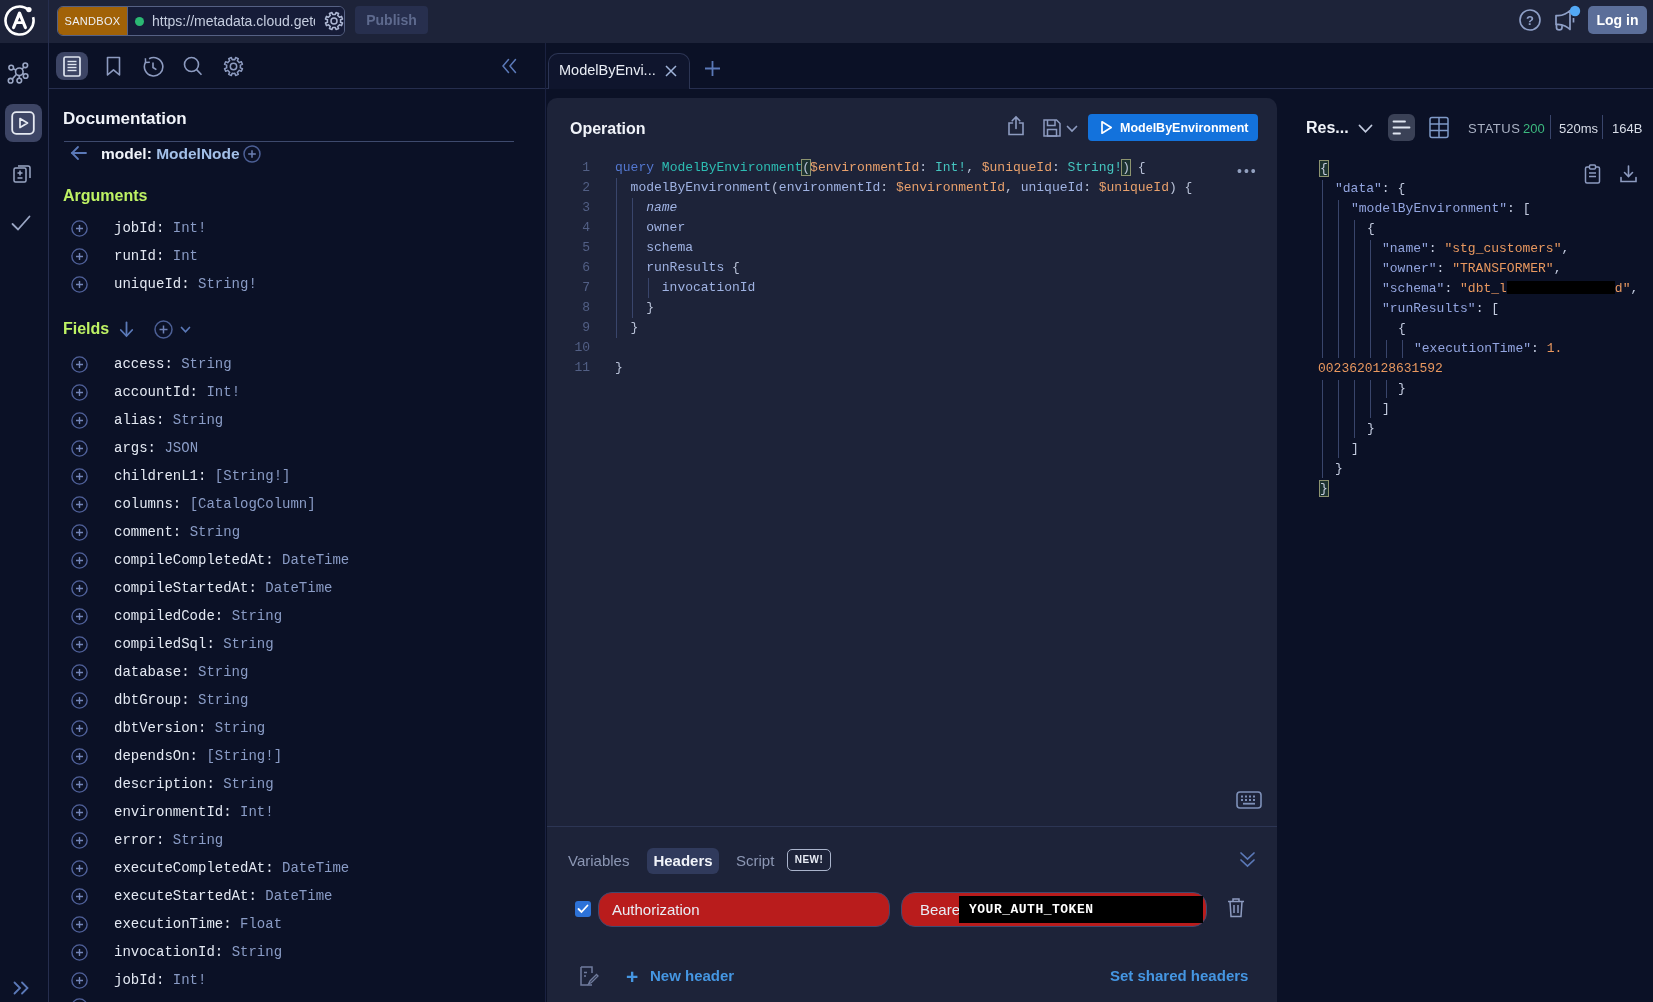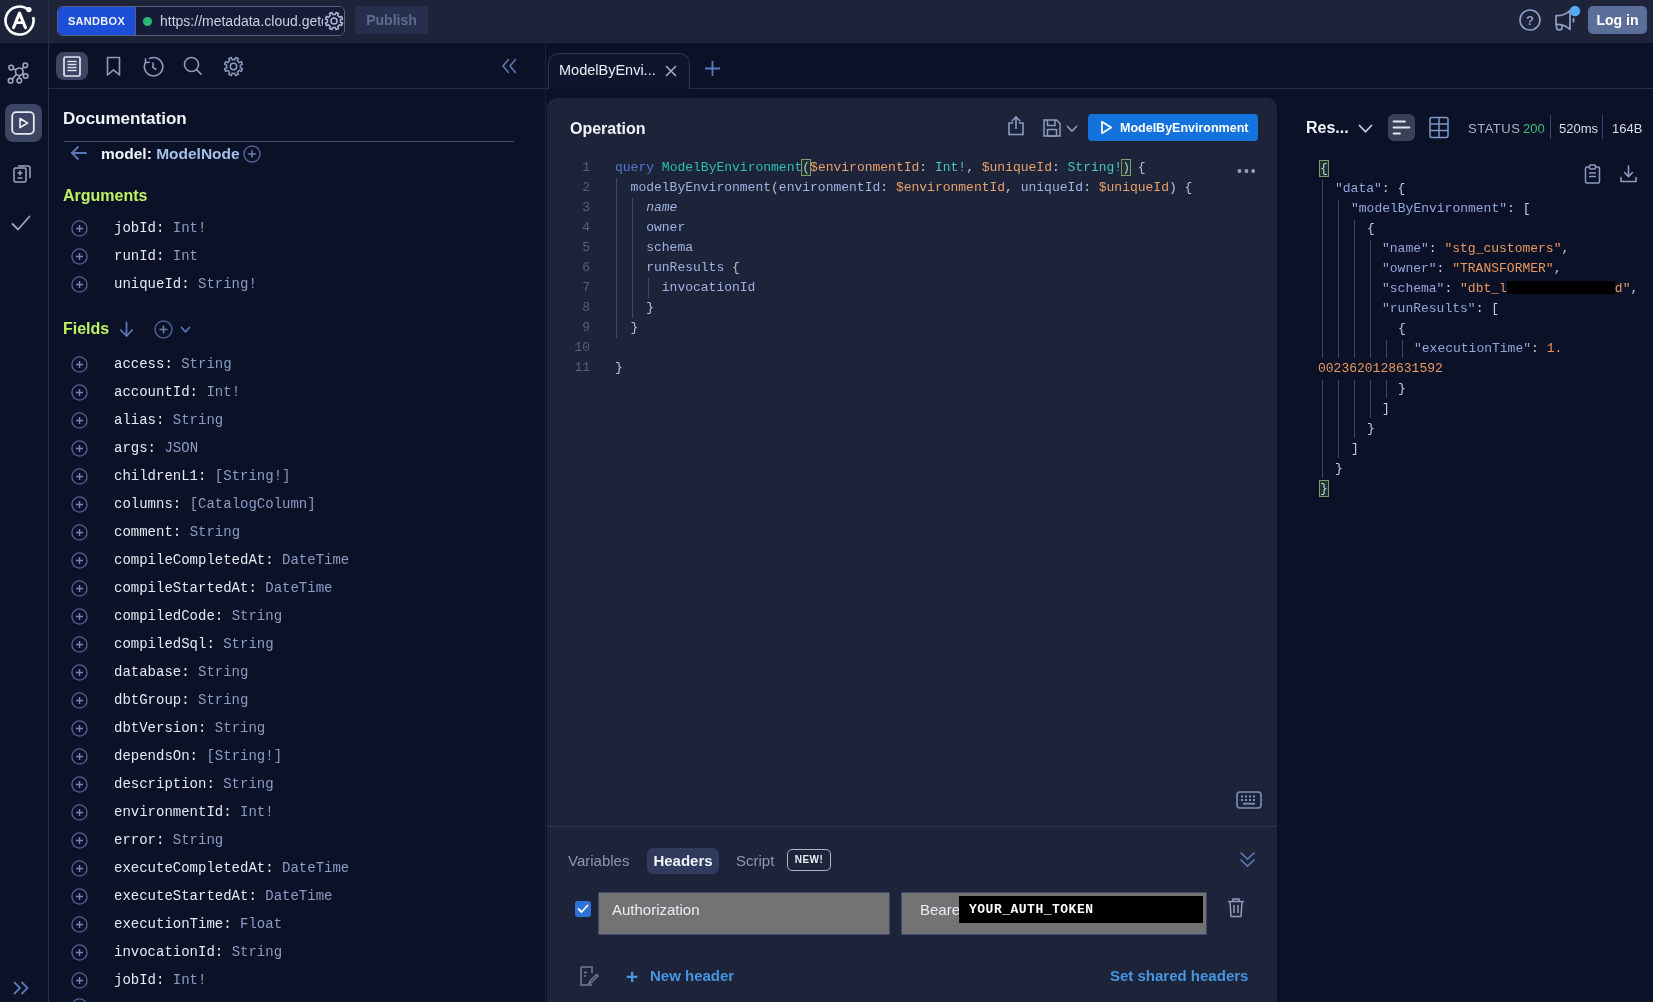--- a/index.html
+++ b/index.html
@@ -6,21 +6,21 @@
 html,body { width:1653px; height:1002px; overflow:hidden; background:#0b1126; font-family:"Liberation Sans", sans-serif; }
 #app { position:relative; width:1653px; height:1002px; }
 .abs { position:absolute; }
 
 
 #topbar { position:absolute; left:0; top:0; width:1653px; height:43px; background:#1d2339; }
 #railline { position:absolute; left:48px; top:0; width:1px; height:1002px; background:#262e4e; }
 
 
 #sandpill { position:absolute; left:57px; top:6px; width:288px; height:30px; border:1px solid #566184; border-radius:6px; display:flex; }
-#sandleft { width:78px; height:100%; background:#1d4ed8; border-right:1px solid #566184; border-radius:5px 0 0 5px; display:flex; align-items:center; justify-content:center; color:#eef1f7; font-size:11px; font-weight:bold; letter-spacing:0.3px; }
+#sandleft { width:70px; height:100%; background:#a16207; border-right:1px solid #566184; border-radius:5px 0 0 5px; display:flex; align-items:center; justify-content:center; color:#eef1f7; font-size:11px; font-weight:normal; letter-spacing:0.3px; }
 #sandright { flex:1; background:#161c38; border-radius:0 5px 5px 0; display:flex; align-items:center; overflow:hidden; }
 #greendot { width:9px; height:9px; border-radius:50%; background:#2bb873; margin-left:7px; flex:none; }
 #urltext { color:#c6cee0; font-size:14px; margin-left:8px; white-space:nowrap; width:163px; overflow:hidden; flex:none; }
 #pubbtn { position:absolute; left:355px; top:6px; width:73px; height:28px; background:#272f4e; border-radius:4px; color:#5e6a8e; font-size:14px; font-weight:bold; text-align:center; line-height:28px; }
 #loginbtn { position:absolute; left:1588px; top:6px; width:59px; height:28px; background:#5b6e99; border-radius:5px; color:#fff; font-size:14px; font-weight:bold; text-align:center; line-height:28px; }
 
 
 #railsel { position:absolute; left:5px; top:104px; width:37px; height:38px; background:#3d4565; border-radius:8px; }
 
 
@@ -51,21 +51,21 @@
 .bm { outline:1px solid #8d9470; background:#1c3230; }
 .ig { position:absolute; width:1px; background:#39456b; }
 #dots1 { position:absolute; left:1237px; top:163px; color:#92a0bf; font-size:14px; letter-spacing:2px; }
 
 
 #hdrline { position:absolute; left:547px; top:826px; width:730px; height:1px; background:#2c3554; }
 #hdrpill { position:absolute; left:647px; top:848px; width:72px; height:26px; background:#303a5c; border-radius:6px; color:#f0f3f9; font-size:15px; font-weight:bold; text-align:center; line-height:26px; }
 .htab { position:absolute; top:852px; color:#8c97b4; font-size:15px; }
 #newbadge { position:absolute; left:787px; top:849px; width:44px; height:22px; border:1.5px solid #aab4cc; border-radius:5px; color:#e8ecf5; font-size:10px; font-weight:bold; text-align:center; line-height:20px; letter-spacing:0.5px; }
 #chkbox { position:absolute; left:575px; top:901px; width:16px; height:16px; background:#2d72d8; border-radius:3px; }
-.hinput { position:absolute; top:892px; height:43px; background:#737373; border:1px solid #3e4a70; border-radius:1px; }
+.hinput { position:absolute; top:892px; height:35px; background:#b91c1c; border:1px solid #3e4a70; border-radius:14px; }
 #inp1 { left:598px; width:292px; }
 #inp1 span { position:absolute; left:13px; top:8px; color:#e9edf5; font-size:15px; }
 #inp2 { left:901px; width:306px; }
 #inp2 .bearer { position:absolute; left:18px; top:8px; color:#e9edf5; font-size:15px; }
 #blackbox { position:absolute; left:57px; top:3px; width:244px; height:27px; background:#000; color:#fff; font-size:13px; font-weight:bold; font-family:"Liberation Mono", monospace; line-height:27px; padding-left:10px; letter-spacing:0.5px; }
 #newhdr { position:absolute; left:650px; top:967px; color:#4596e2; font-size:15px; font-weight:bold; }
 #plussign { position:absolute; left:626px; top:965px; color:#4596e2; font-size:21px; font-weight:bold; }
 #sethdr { position:absolute; left:1110px; top:967px; color:#4596e2; font-size:15px; font-weight:bold; }
 
 

